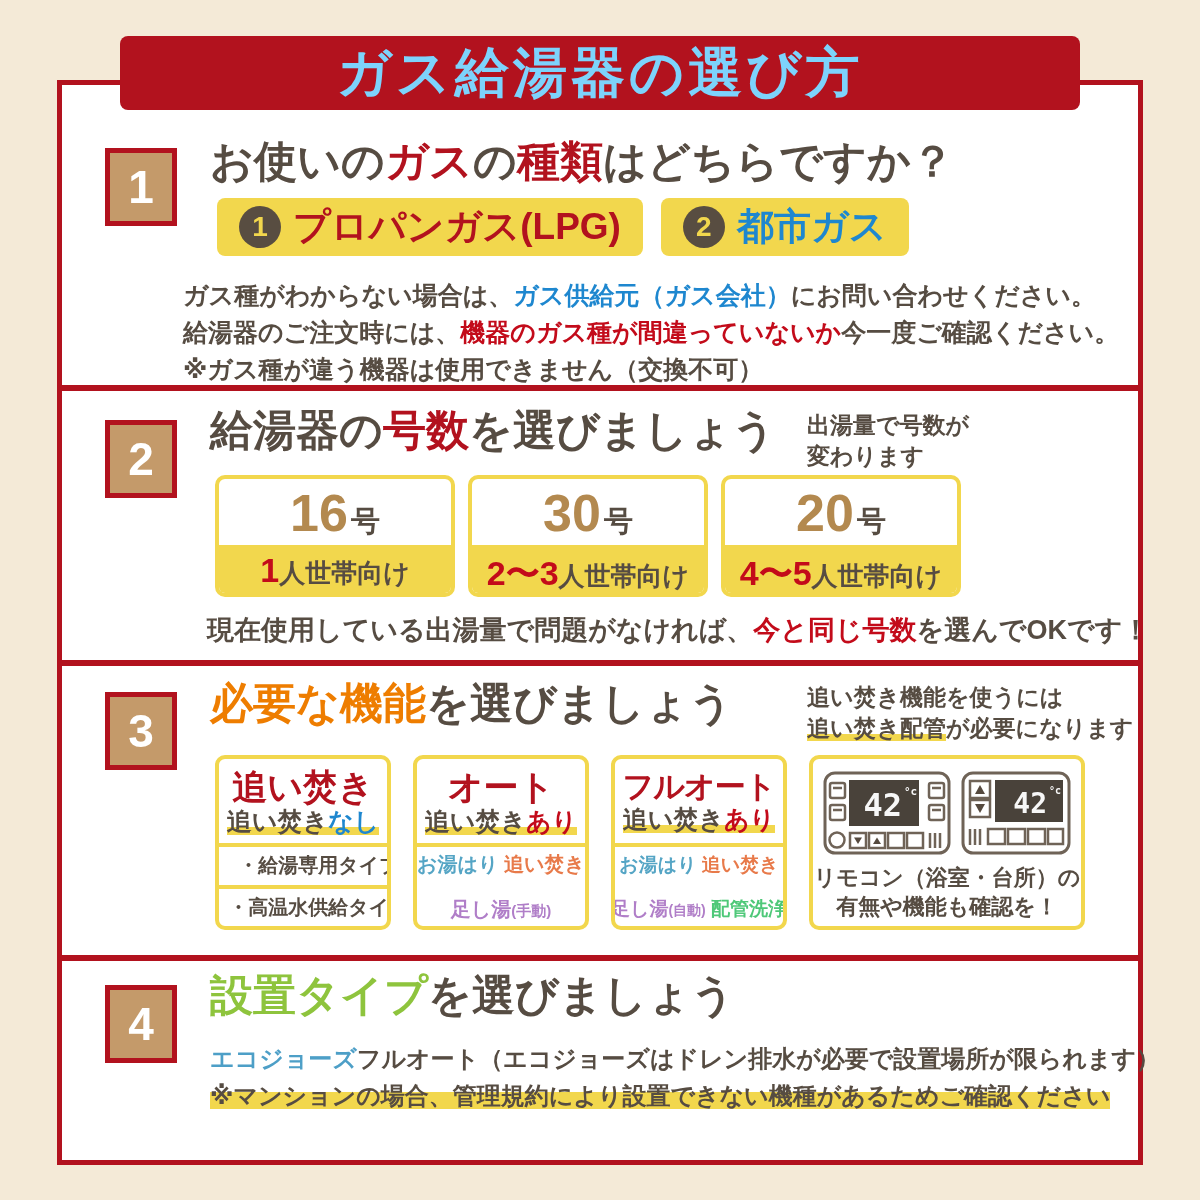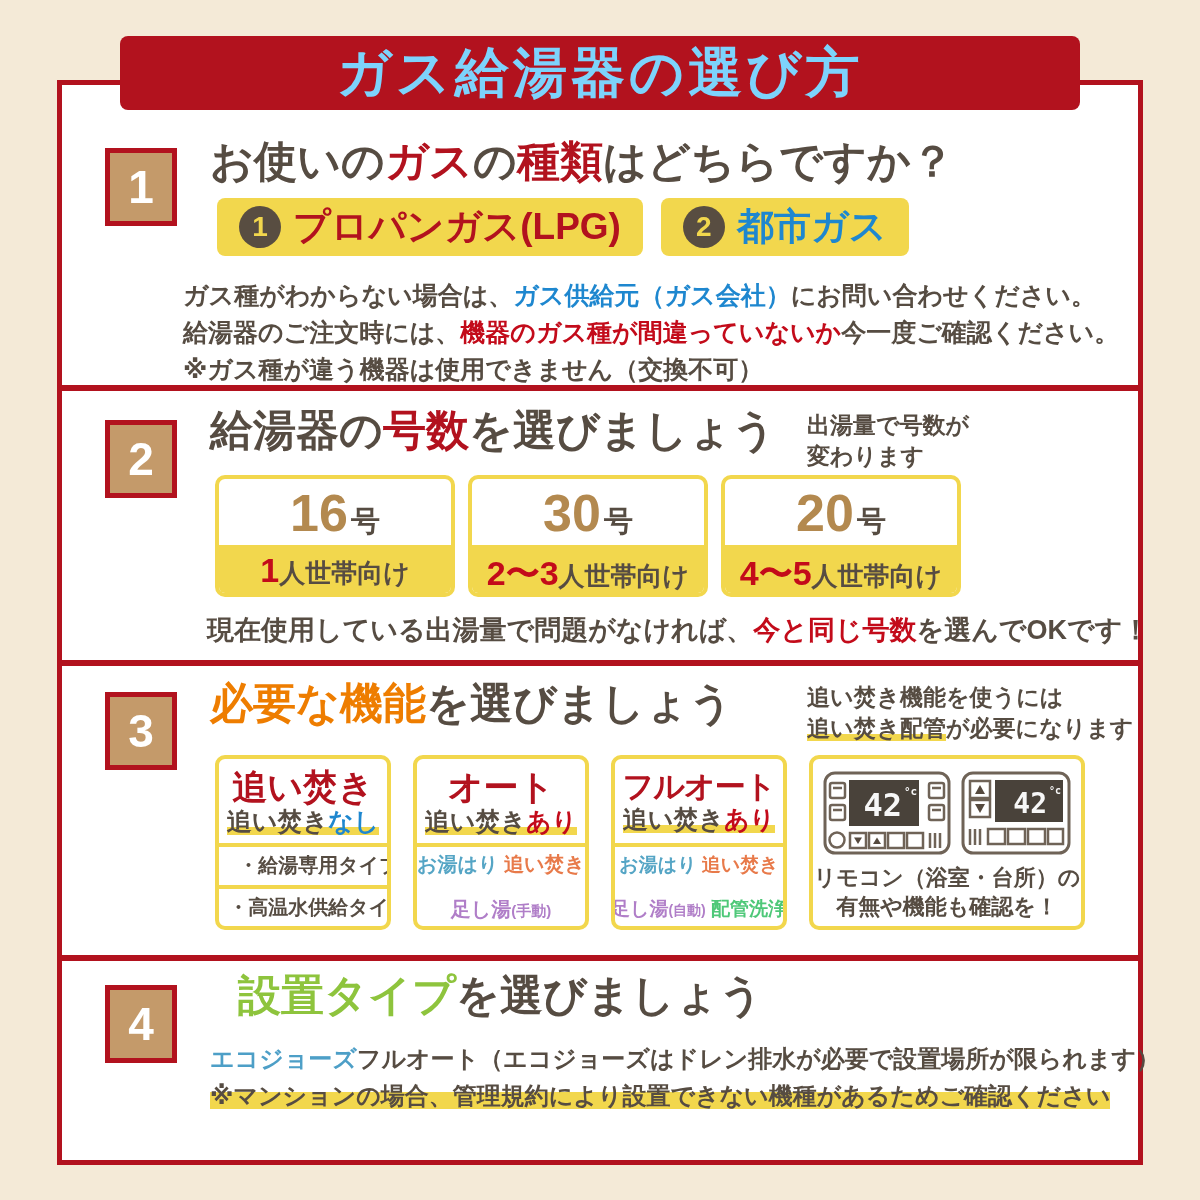--- a/index.html
+++ b/index.html
@@ -38,21 +38,21 @@
   .sec4{height:205px;border-top:6px solid var(--red);}
 
   .badge{position:absolute;left:43px;width:72px;height:78px;background:var(--tan);border:5px solid var(--red);
          color:#fff;font-size:46px;font-weight:800;display:flex;align-items:center;justify-content:center;}
   .sec1 .badge{top:63px;} .sec2 .badge{top:29px;} .sec3 .badge{top:26px;} .sec4 .badge{top:24px;}
 
   .h1{position:absolute;left:148px;font-size:43px;line-height:1.1;font-weight:800;color:var(--dark);white-space:nowrap;}
   .sec1 .h1{top:53px;} .sec2 .h1{top:16px;} .sec3 .h1{top:14px;} .sec4 .h1{top:11px;}
 
   .t-red{color:var(--red);} .t-redtext{color:var(--red-text);margin-top:21px;} .t-blue{color:var(--blue);}
-  .t-lblue{color:var(--light-blue);} .t-orange{color:var(--orange);} .t-green{color:var(--green);margin-left:28px;}
+  .t-lblue{color:var(--light-blue);} .t-orange{color:var(--orange);} .t-green{color:var(--green);}
   .t-tan{color:var(--tan-text);} .t-teal{color:var(--teal);} .t-coral{color:var(--coral);}
   .t-purple{color:var(--purple);} .t-pgreen{color:var(--pgreen);}
 
   .aside{position:absolute;left:745px;font-size:23px;line-height:31px;color:var(--dark);white-space:nowrap;font-weight:800;}
   .sec2 .aside{top:19px;} .sec3 .aside{top:16px;}
   .mk{background:linear-gradient(to top,var(--yellow) 28%,rgba(0,0,0,0) 28%);}
   .mk-full{background:linear-gradient(to top,var(--yellow) 62%,rgba(0,0,0,0) 62%);}
 
   
   .opt-row{position:absolute;left:155px;top:113px;display:flex;gap:18px;}

